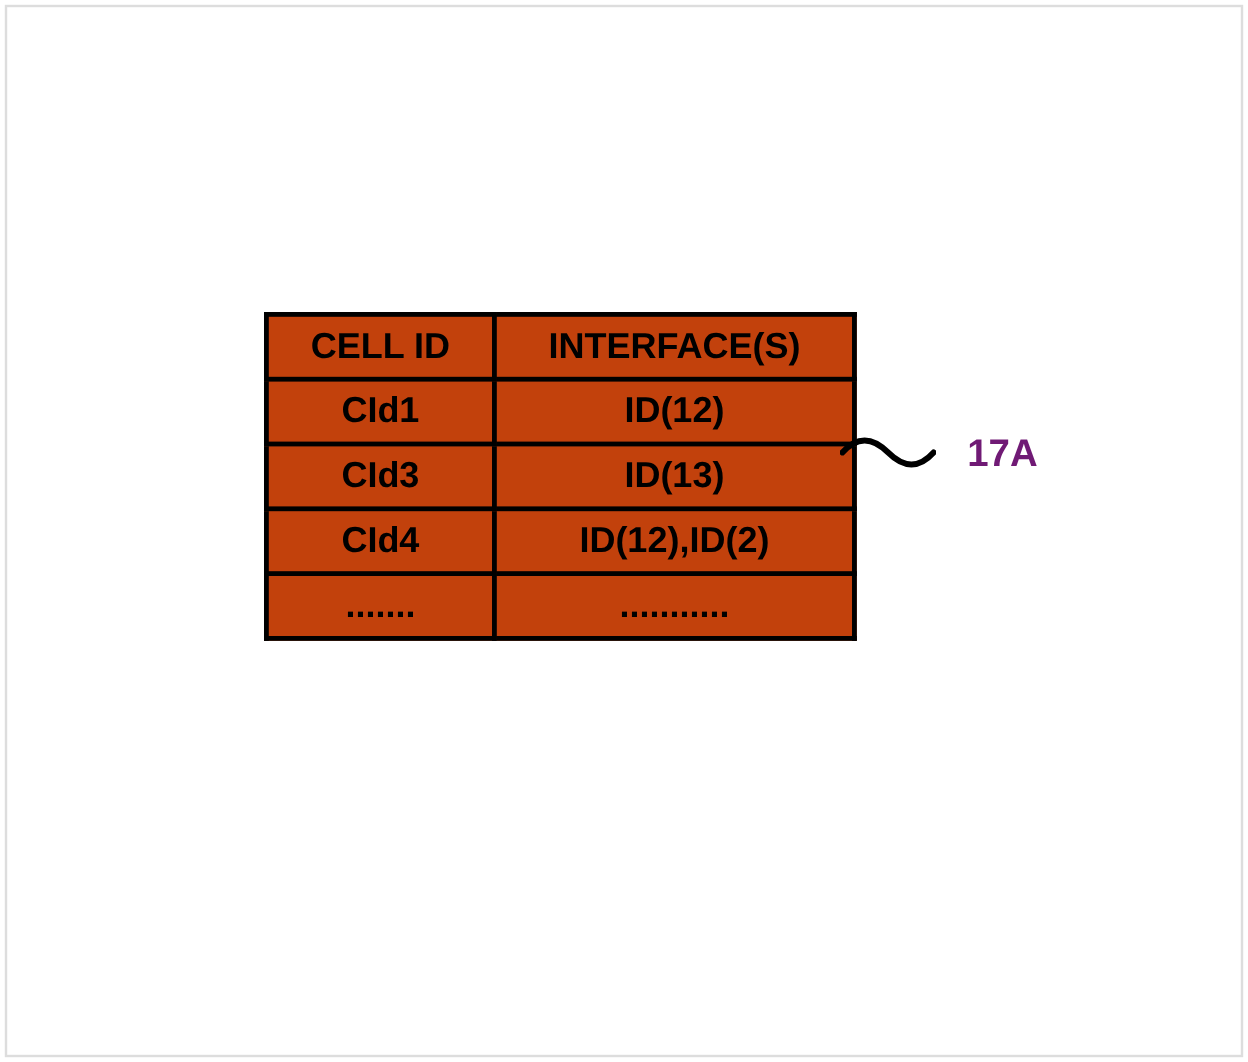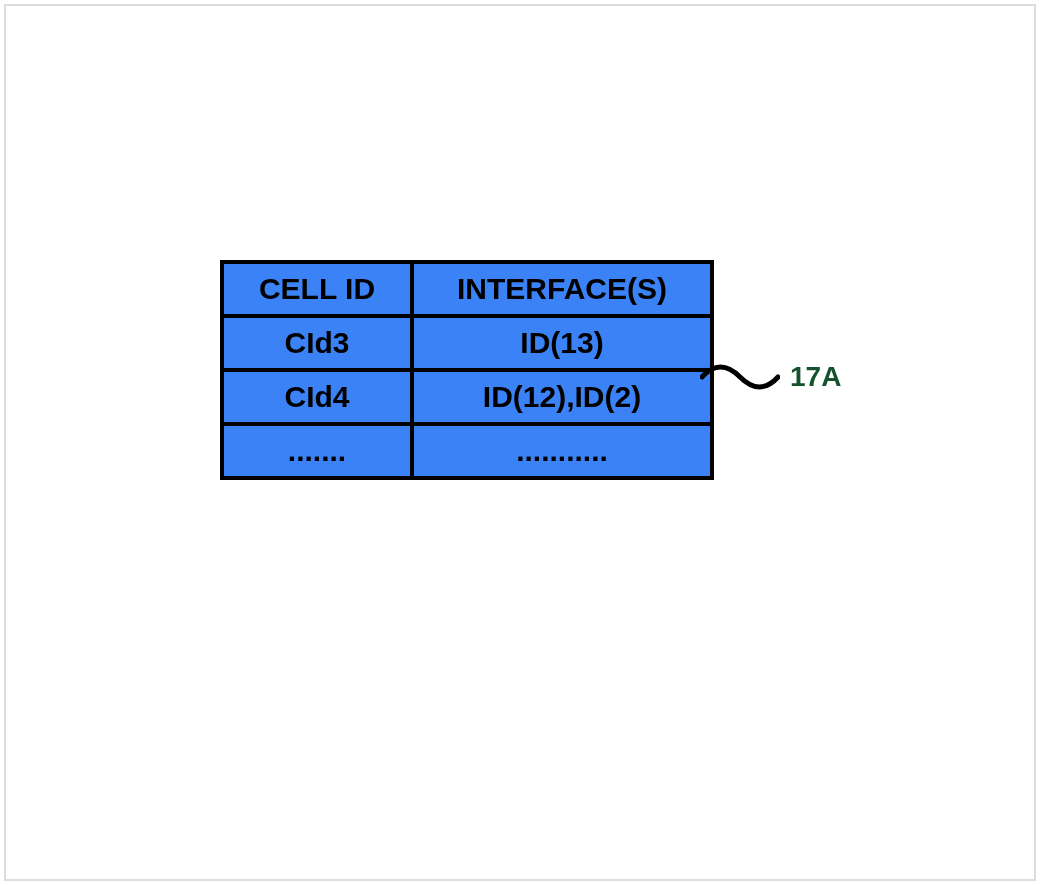--- a/index.html
+++ b/index.html
@@ -11,21 +11,21 @@
       font-family: Arial, Helvetica, sans-serif;
       position: relative;
     }
     .table-container {
       position: absolute;
       left: 220px;
       top: 260px;
     }
     table {
       border-collapse: collapse;
-      background: #3b82f6;
+      background: #c2410c;
     }
     th, td {
       border: 4px solid #000000;
       padding: 8px 18px;
       text-align: center;
       font-size: 30px;
       font-weight: bold;
       color: #000000;
       white-space: nowrap;
     }
@@ -43,24 +43,24 @@
       left: 700px;
       top: 352px;
       display: flex;
       align-items: center;
     }
     .callout svg {
       width: 80px;
       height: 50px;
     }
     .callout-label {
-      font-size: 28px;
+      font-size: 32px;
       font-weight: bold;
-      color: #14532d;
-      margin-left: 10px;
+      color: #701a75;
+      margin-left: 26px;
     }
     .frame {
       position: absolute;
       left: 4px;
       top: 4px;
       width: 1028px;
       height: 873px;
       border: 2px solid #dddddd;
       pointer-events: none;
     }
@@ -73,20 +73,24 @@
 <div class="table-container">
   <table>
     <thead>
       <tr>
         <th class="col1">CELL ID</th>
         <th class="col2">INTERFACE(S)</th>
       </tr>
     </thead>
     <tbody>
       <tr>
+        <td class="col1">CId1</td>
+        <td class="col2">ID(12)</td>
+      </tr>
+      <tr>
         <td class="col1">CId3</td>
         <td class="col2">ID(13)</td>
       </tr>
       <tr>
         <td class="col1">CId4</td>
         <td class="col2">ID(12),ID(2)</td>
       </tr>
       <tr>
         <td class="col1">.......</td>
         <td class="col2">...........</td>

